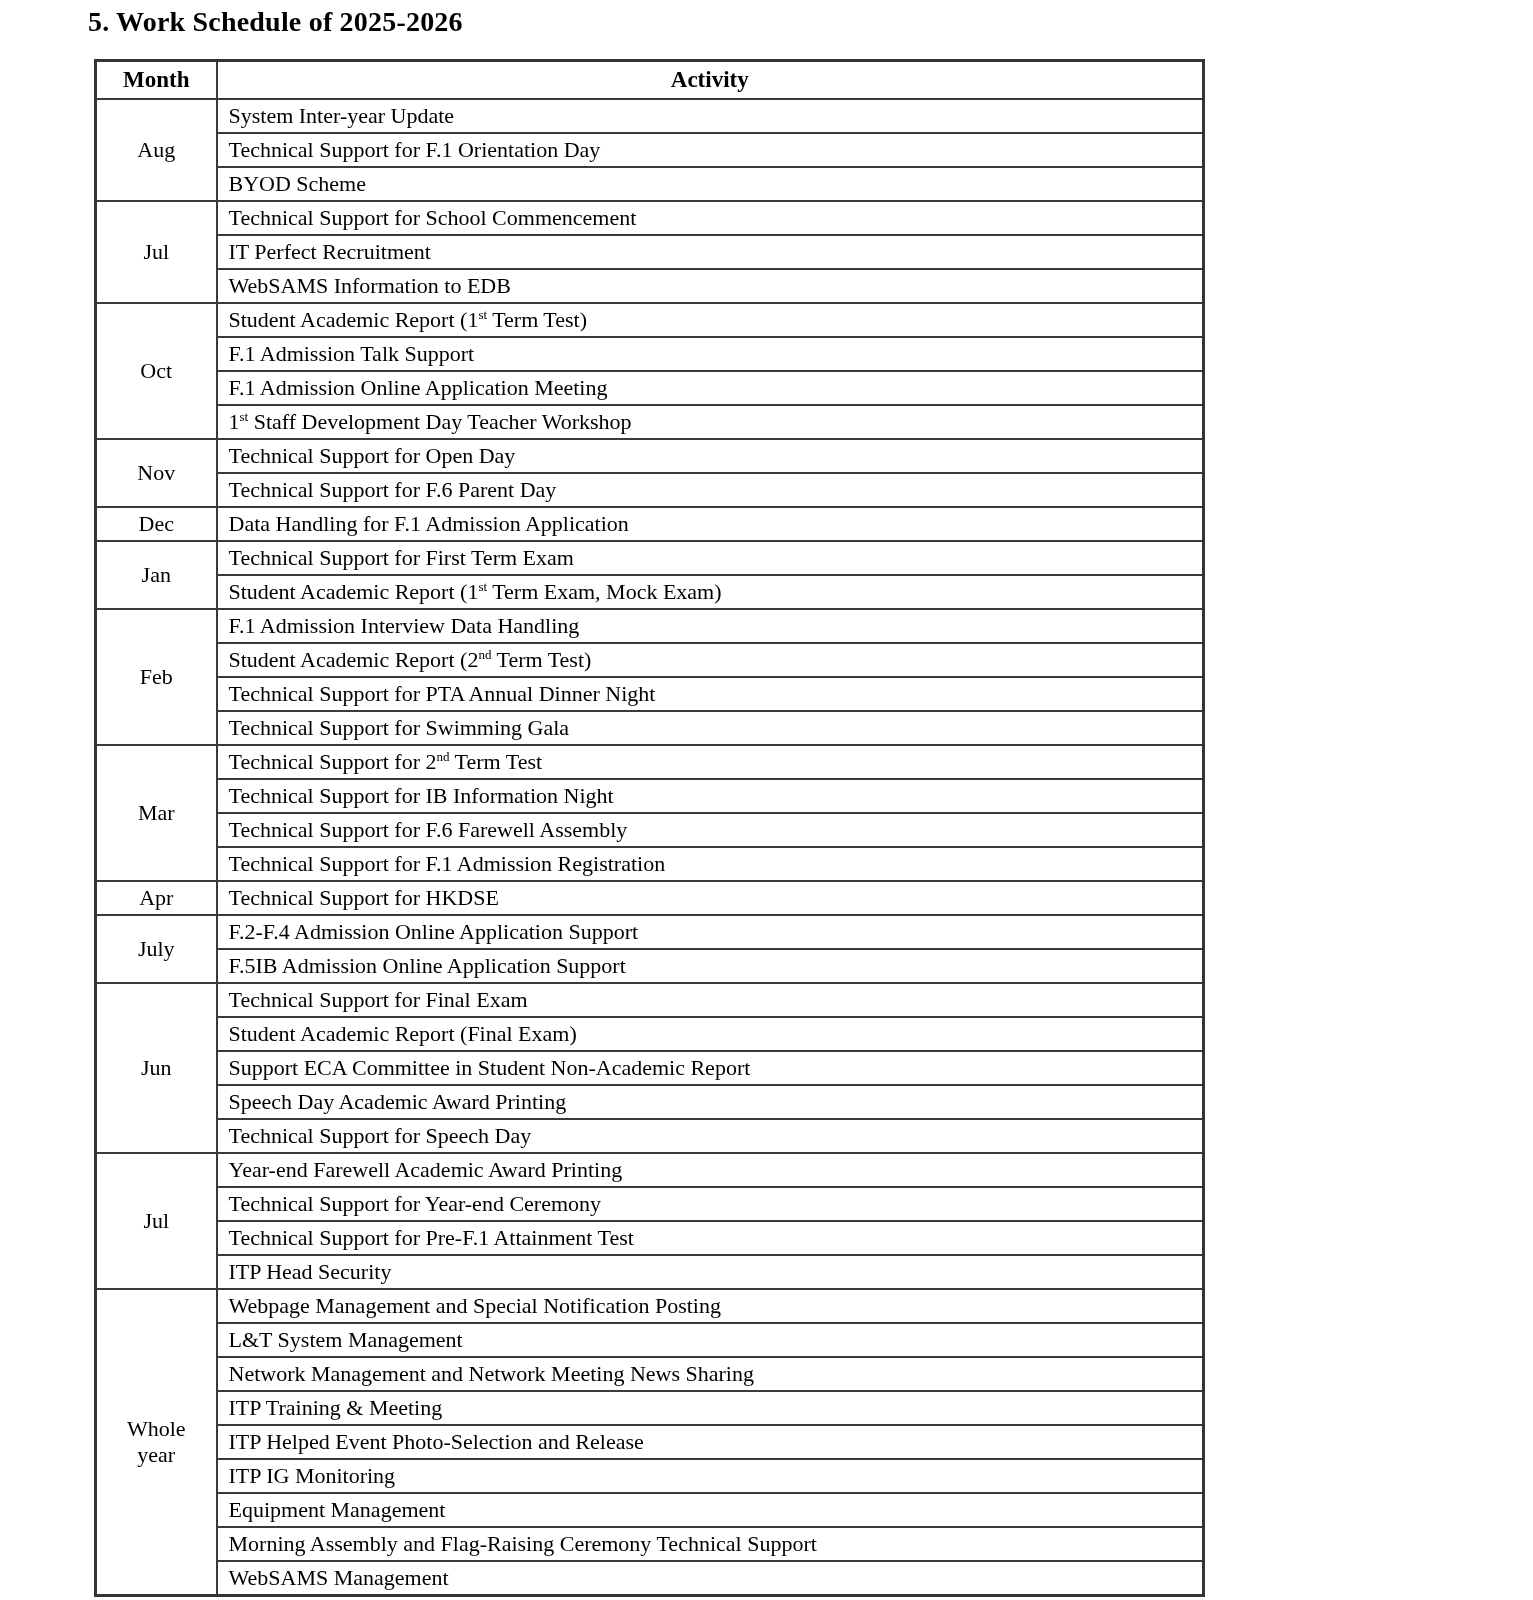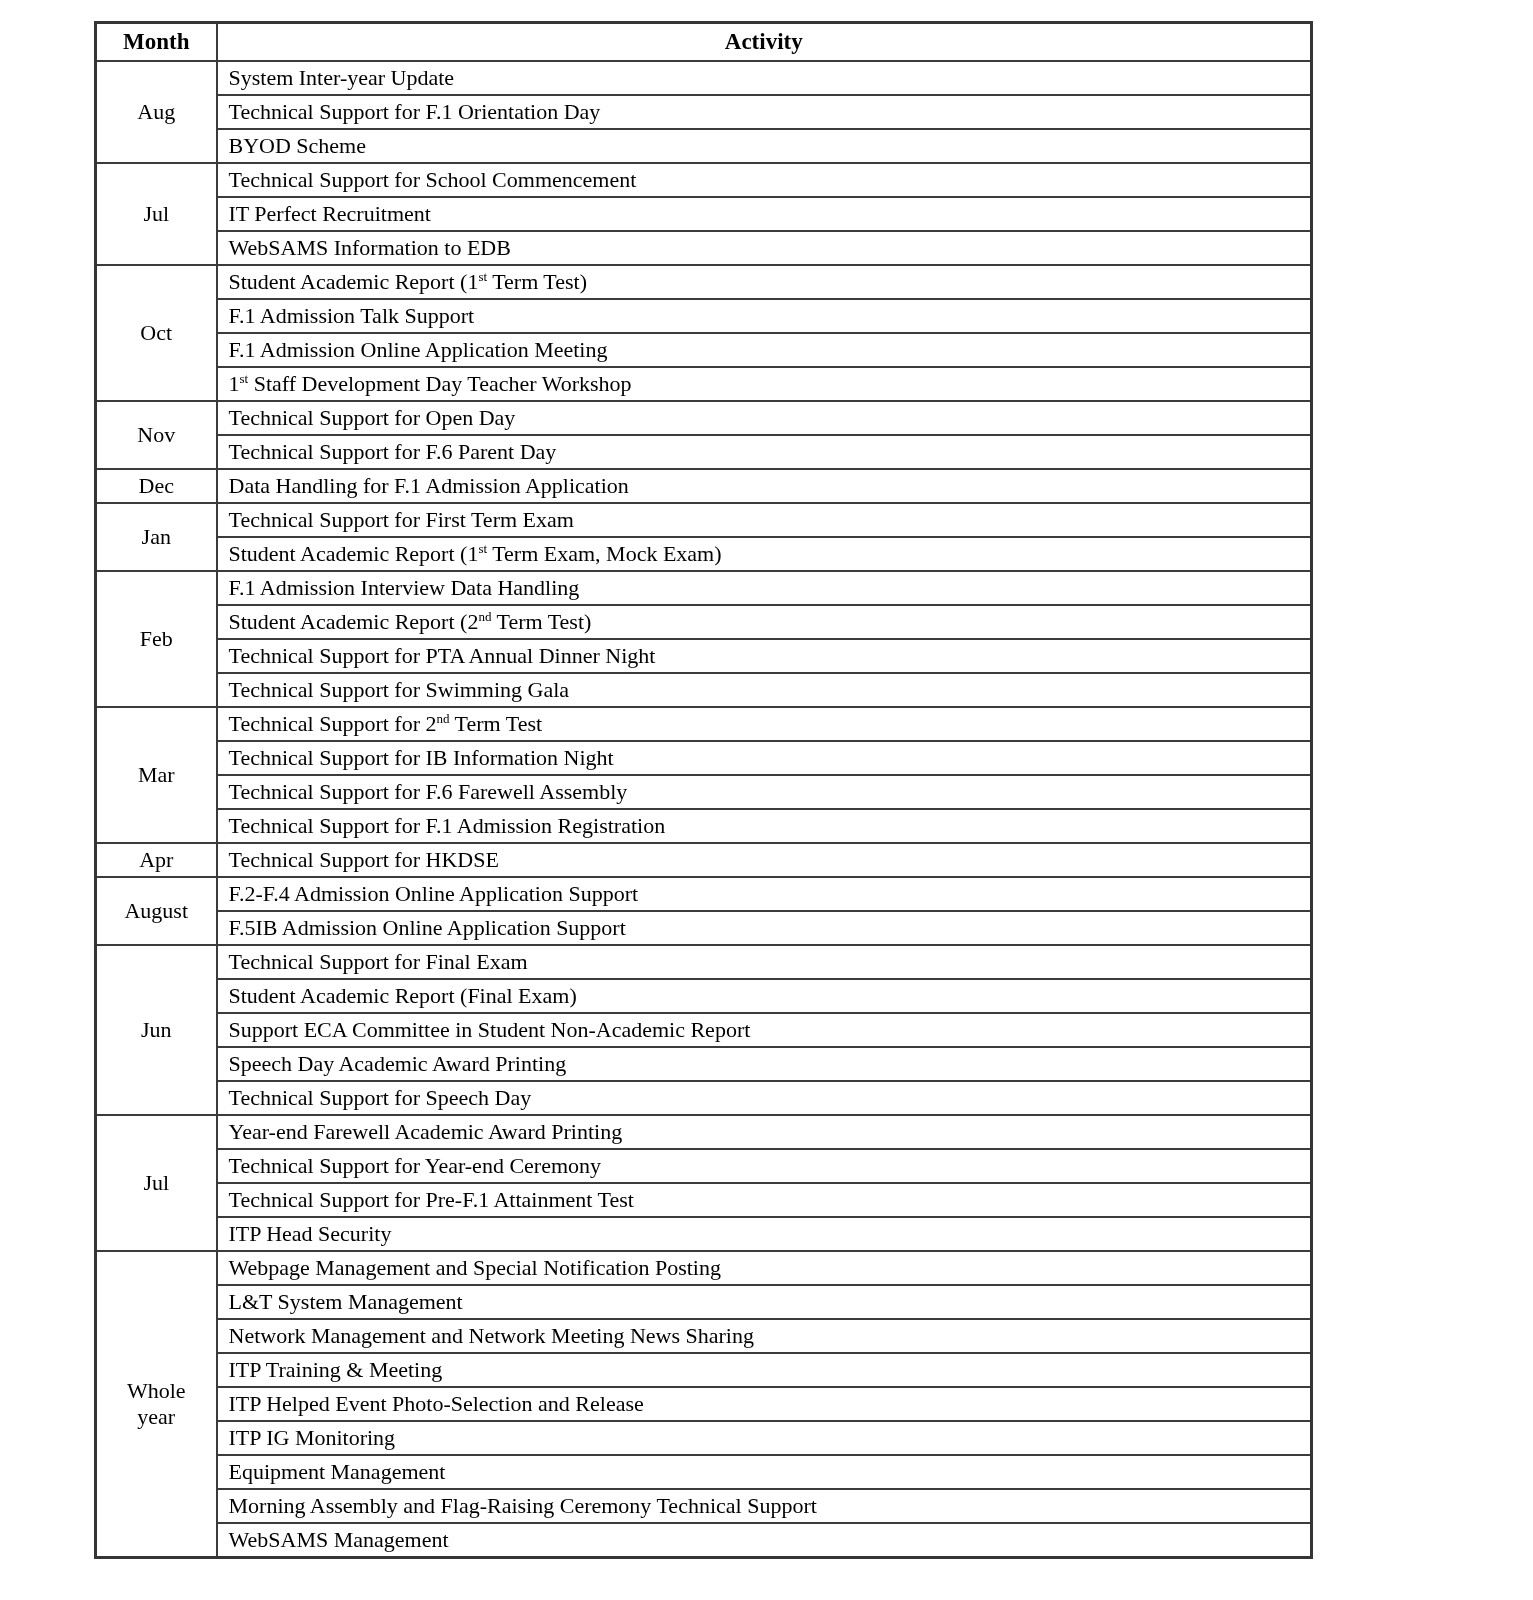--- a/index.html
+++ b/index.html
@@ -21,21 +21,21 @@
   .title {
     margin: 6px 0 0 88px;
     font-size: 28px;
     font-weight: bold;
     letter-spacing: 0.2px;
   }
   table.schedule {
     border-collapse: collapse;
     table-layout: fixed;
     margin: 21px 0 0 94px;
-    width: 1219px;
+    width: 1111px;
     border: 3px solid #353535;
   }
   table.schedule th,
   table.schedule td {
     border: 2px solid #3b3b3b;
   }
   thead th {
     border-bottom: 7px double #3b3b3b;
     font-size: 23px;
     font-weight: bold;
@@ -61,20 +61,21 @@
   }
   sup {
     font-size: 13px;
     line-height: 0;
   }
 </style>
 </head>
 <body>
 
 <div class="page">
+  <h1 class="title">5. Work Schedule of 2025-2026</h1>
 
   <table class="schedule">
     <colgroup>
       <col style="width:121px">
       <col>
     </colgroup>
     <thead>
       <tr>
         <th>Month</th>
         <th>Activity</th>
@@ -156,21 +157,21 @@
           <td class="activity-cell">Technical Support for F.6 Farewell Assembly</td>
         </tr>
         <tr>
           <td class="activity-cell">Technical Support for F.1 Admission Registration</td>
         </tr>
         <tr>
           <td class="month-cell" rowspan="1">Apr</td>
           <td class="activity-cell">Technical Support for HKDSE</td>
         </tr>
         <tr>
-          <td class="month-cell" rowspan="2">August</td>
+          <td class="month-cell" rowspan="2">July</td>
           <td class="activity-cell">F.2-F.4 Admission Online Application Support</td>
         </tr>
         <tr>
           <td class="activity-cell">F.5IB Admission Online Application Support</td>
         </tr>
         <tr>
           <td class="month-cell" rowspan="5">Jun</td>
           <td class="activity-cell">Technical Support for Final Exam</td>
         </tr>
         <tr>

